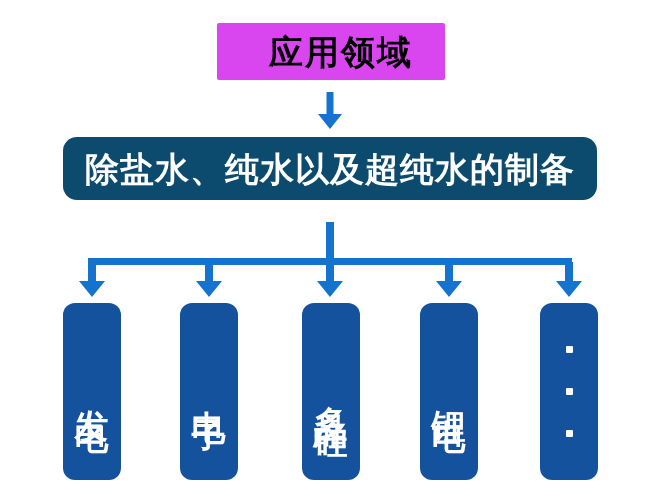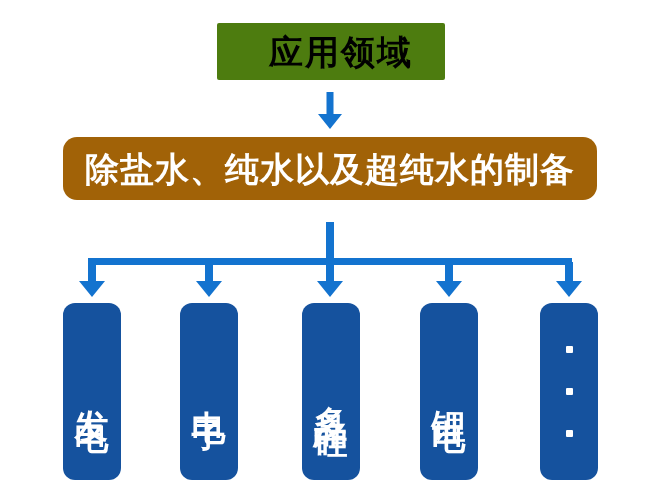--- a/index.html
+++ b/index.html
@@ -21,34 +21,34 @@
     align-items: center;
     justify-content: center;
     box-sizing: border-box;
     font-weight: bold;
   }
   .root-box {
     left: 217px;
     top: 23px;
     width: 228px;
     height: 57px;
-    background: #4d7c0f;
+    background: #d946ef;
     border-radius: 2px;
     color: #000000;
     font-size: 34px;
     letter-spacing: 2px;
     line-height: 1;
     padding-left: 20px;
   }
   .process-box {
     left: 63px;
     top: 137px;
     width: 534px;
     height: 63px;
-    background: #a16207;
+    background: #0c4a6e;
     border-radius: 14px;
     color: #ffffff;
     font-size: 34px;
     letter-spacing: 1px;
     white-space: nowrap;
     line-height: 1;
   }
   .branch-box {
     top: 303px;
     width: 58px;

